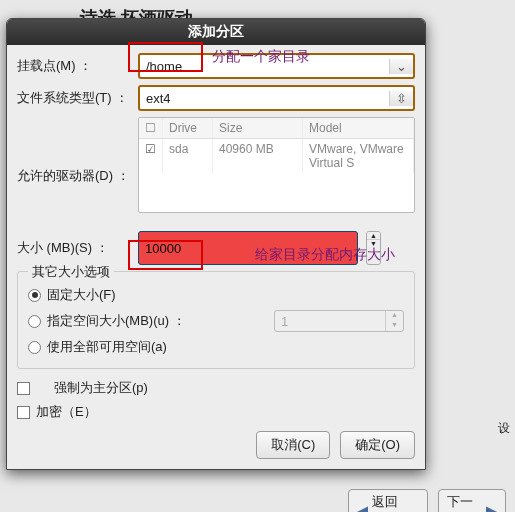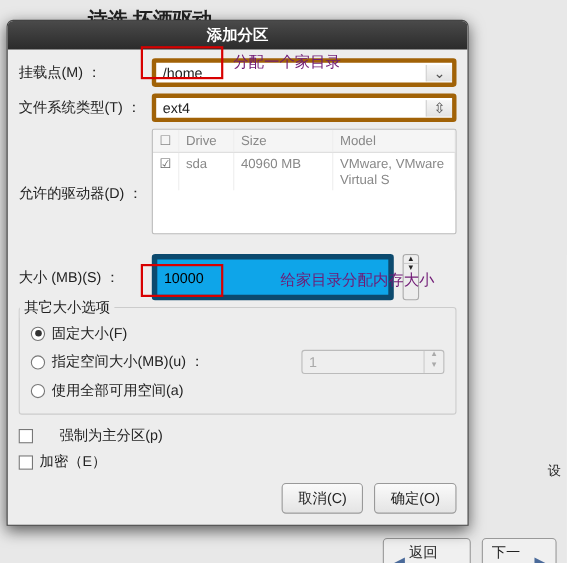--- a/index.html
+++ b/index.html
@@ -29,21 +29,21 @@
   }
   .titlebar {
     background: linear-gradient(#4a4a4a,#2b2b2b);
     color:#fff; text-align:center; padding:4px 0; font-size:14px;
     font-weight:bold;
   }
   .body { padding:8px 10px 10px 10px; }
   .row { display:flex; align-items:center; margin-bottom:6px; gap:6px;}
   .lab { width:115px; }
   .combo {
-    flex:1; display:flex; align-items:center; background:#fff; border:4px solid #a16207;
+    flex:1; display:flex; align-items:center; background:#fff; border:2px solid #a16207;
     border-radius:3px; height:26px; overflow:hidden;
   }
   .combo .txt { flex:1; padding:0 6px; outline:none; border:none; font-size:13px;}
   .combo .drop {
     width:24px; text-align:center; border-left:1px solid #ccc; color:#555; cursor:pointer;
     background:linear-gradient(#f7f7f7,#e3e3e3);
   }
   .annot {
     position:absolute; color:#701a75; font-size:14px; pointer-events:none;
   }
@@ -53,28 +53,28 @@
   .drive-box {
     border:1px solid #bbb; background:#fff; border-radius:2px;
     height:96px; overflow:hidden;
   }
   .drive-head, .drive-row { display:flex; font-size:12px; color:#888; }
   .drive-head { border-bottom:1px solid #ddd; background:#f5f5f5;}
   .drive-head > div, .drive-row > div { padding:3px 6px; border-right:1px solid #eee;}
   .c0{width:24px;} .c1{width:50px;} .c2{width:90px;} .c3{flex:1;}
   .drive-row .chk{ color:#666;}
   .num-input {
-    border:5px solid #0c4a6e; border-radius:3px; background:#0ea5e9;
+    border:1px solid #0c4a6e; border-radius:3px; background:#ef4444;
     height:24px; padding:16px 6px; font-size:13px;
   }
   .subgroup {
     border:1px solid #ccc; border-radius:3px; padding:8px 10px 6px 10px;
     margin-top:4px; position:relative;
   }
-  .subgroup .legend { position:absolute; top:-9px; left:0; background:#ededed; padding:0 4px; font-size:13px;}
+  .subgroup .legend { position:absolute; top:-9px; left:10px; background:#ededed; padding:0 4px; font-size:13px;}
   .radio-row, .check-row { display:flex; align-items:center; gap:6px; margin:6px 0;}
   .radio, .chkbox {
     width:13px; height:13px; border:1px solid #777; background:#fff; display:inline-flex;
     align-items:center; justify-content:center; font-size:9px;
   }
   .radio { border-radius:50%; }
   .radio.sel::after{content:""; width:6px; height:6px; background:#333; border-radius:50%;}
   .disabled { color:#aaa; }
   .spin {
     display:flex; border:1px solid #bbb; border-radius:3px; height:22px; background:#eee;

